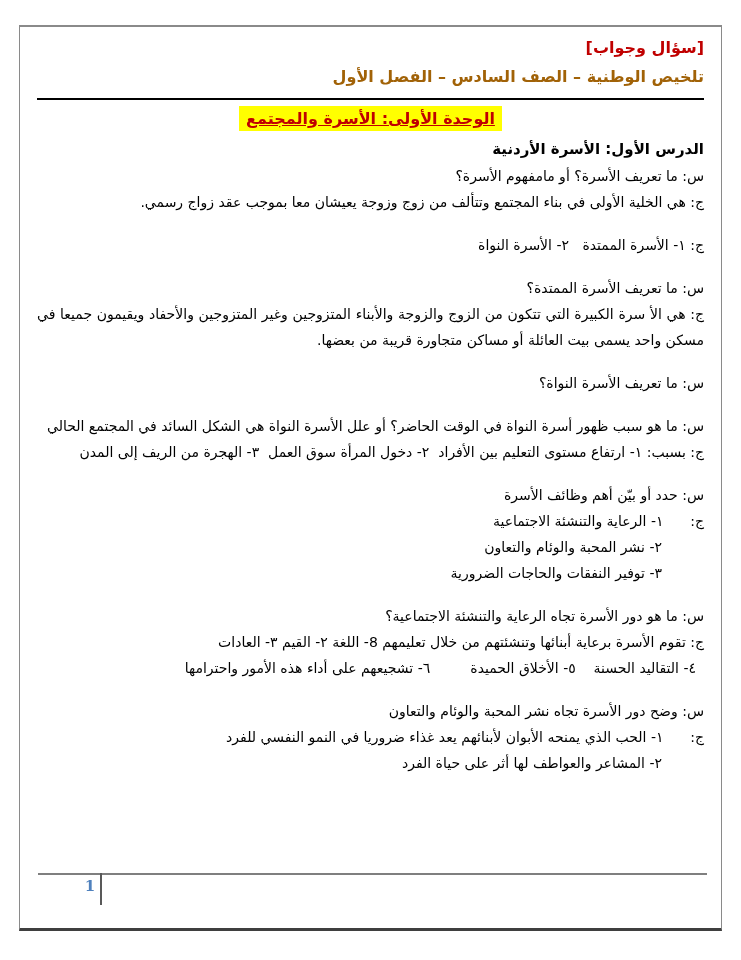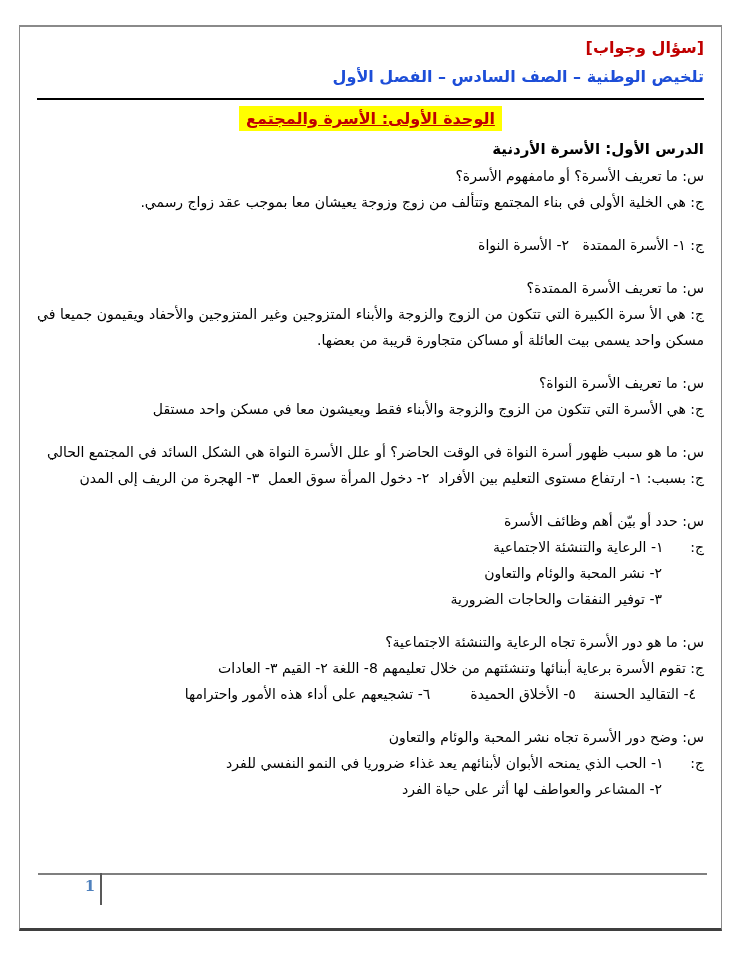--- a/index.html
+++ b/index.html
@@ -19,21 +19,21 @@
   }
   .content{
     direction:rtl;
     padding:6px 17px 0 17px;
     font-size:14px;
     line-height:26px;
     text-align:right;
   }
   .hdr{text-align:right;}
   .hdr-tag{color:var(--red);font-weight:bold;font-size:16px;line-height:29px;}
-  .hdr-title{font-weight:bold;font-size:16px;line-height:29px;color:#1d4ed8;}
+  .hdr-title{font-weight:bold;font-size:16px;line-height:29px;color:#a16207;}
   .hdr-rule{border:none;border-top:2px solid #000;margin:7px 0 4px 0;}
   .unit-line{text-align:center;line-height:30px;margin-bottom:2px;}
   .unit-hl{
     background:var(--yellow);
     color:var(--red);
     font-weight:bold;font-size:16px;
     text-decoration:underline;
     padding:3px 7px;
   }
   .lesson-title{
@@ -87,21 +87,20 @@
         <div class="a">ج: ١- الأسرة الممتدة   ٢- الأسرة النواة</div>
       </section>
 
       <section class="qa">
         <div class="q">س: ما تعريف الأسرة الممتدة؟</div>
         <div class="a just">ج: هي الأ سرة الكبيرة التي تتكون من الزوج والزوجة والأبناء المتزوجين وغير المتزوجين والأحفاد ويقيمون جميعا في مسكن واحد يسمى بيت العائلة أو مساكن متجاورة قريبة من بعضها.</div>
       </section>
 
       <section class="qa">
         <div class="q">س: ما تعريف الأسرة النواة؟</div>
-        <div class="a">ج: هي الأسرة التي تتكون من الزوج والزوجة والأبناء فقط ويعيشون معا في مسكن واحد مستقل</div>
       </section>
 
       <section class="qa">
         <div class="q">س: ما هو سبب ظهور أسرة النواة في الوقت الحاضر؟ أو علل الأسرة النواة هي الشكل السائد في المجتمع الحالي</div>
         <div class="a">ج: بسبب: ١- ارتفاع مستوى التعليم بين الأفراد  ٢- دخول المرأة سوق العمل  ٣- الهجرة من الريف إلى المدن</div>
       </section>
 
       <section class="qa">
         <div class="q">س: حدد أو بيّن أهم وظائف الأسرة</div>
         <div class="a">ج:      ١- الرعاية والتنشئة الاجتماعية</div>

